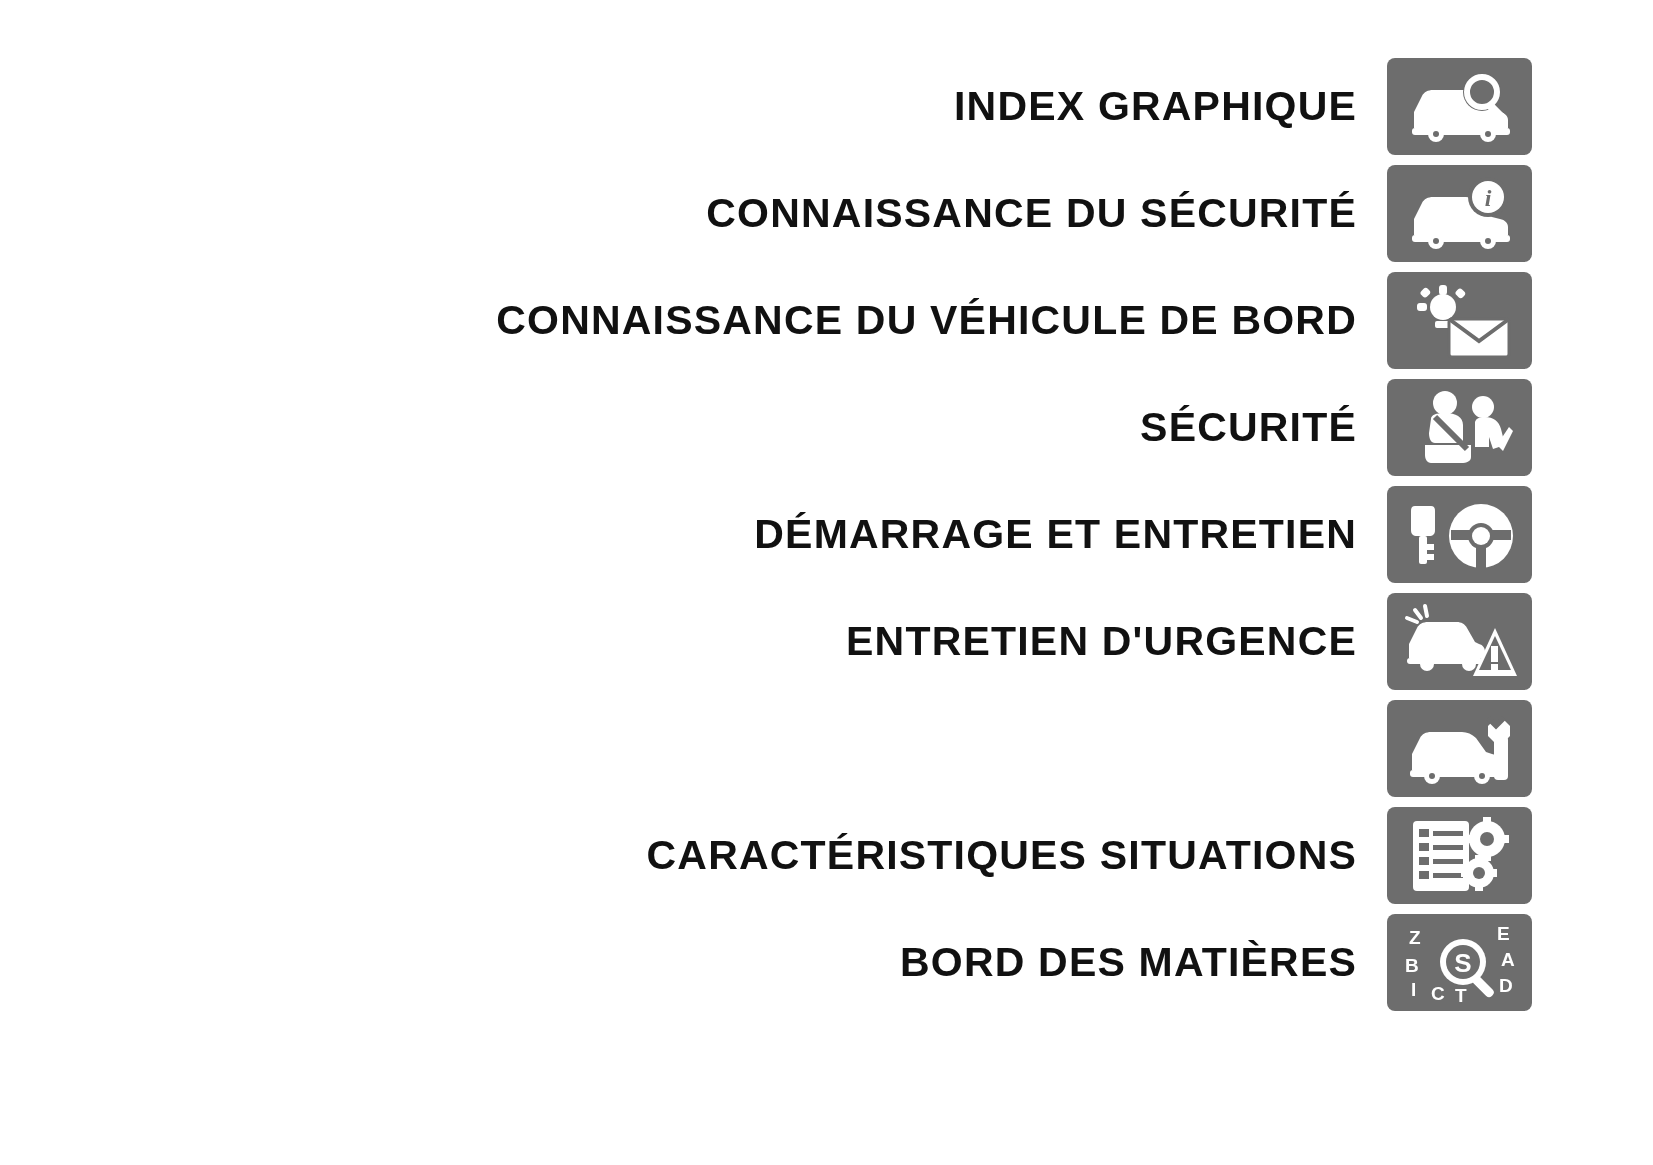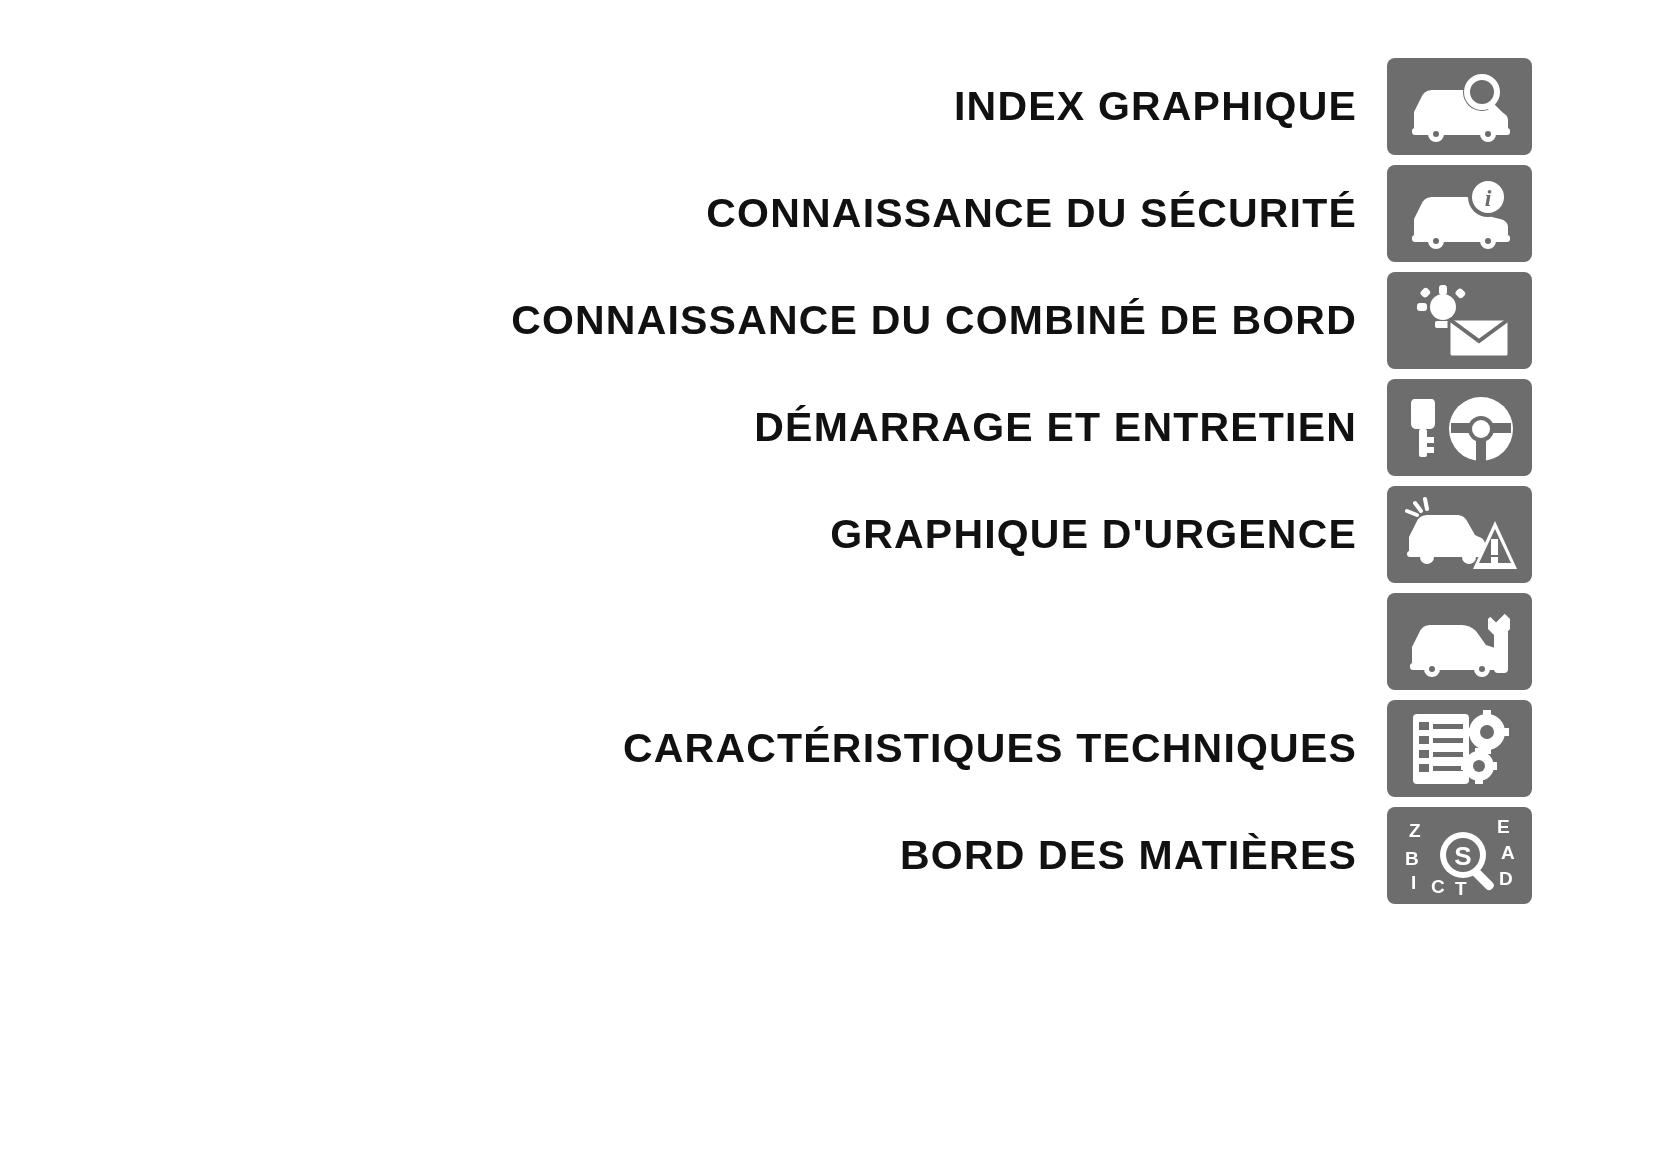--- a/index.html
+++ b/index.html
@@ -98,39 +98,55 @@
           <circle cx="88" cy="66" r="8" fill="#ffffff"></circle>
           <circle cx="88" cy="66" r="3" fill="#6d6d6d"></circle>
           <circle cx="88" cy="22" r="20" fill="#6d6d6d"></circle>
           <circle cx="88" cy="22" r="16" fill="#ffffff"></circle>
           <text x="88" y="31" text-anchor="middle" font-family="Liberation Serif, serif" font-style="italic" font-weight="bold" font-size="24" fill="#6d6d6d">i</text>
         </svg>
       </div>
     </div>
 
     <div class="index-row">
-      <div class="index-label">CONNAISSANCE DU COMBINÉ DE BORD</div>
+      <div class="index-label">CONNAISSANCE DU VÉHICULE DE BORD</div>
       <div class="index-tab">
         <svg width="110" height="80" viewBox="0 0 110 80">
           <g fill="#ffffff">
             <circle cx="38" cy="26" r="13"></circle>
             <rect x="34" y="4" width="8" height="10" rx="3"></rect>
             <rect x="12" y="22" width="10" height="8" rx="3"></rect>
             <rect x="16" y="8" width="9" height="8" rx="3" transform="rotate(-45 20 12)"></rect>
             <rect x="51" y="8" width="9" height="8" rx="3" transform="rotate(45 55 12)"></rect>
             <rect x="30" y="40" width="16" height="7" rx="2"></rect>
           </g>
           <g>
             <rect x="44" y="38" width="60" height="38" rx="3" fill="#ffffff" stroke="#6d6d6d" stroke-width="3"></rect>
             <path d="M44 38 L74 60 L104 38" fill="none" stroke="#6d6d6d" stroke-width="4"></path>
           </g>
         </svg>
       </div>
     </div>
 
+    <div class="index-row">
+      <div class="index-label">SÉCURITÉ</div>
+      <div class="index-tab">
+        <svg width="110" height="82" viewBox="0 0 110 82">
+          <g fill="#ffffff">
+            <circle cx="40" cy="16" r="12"></circle>
+            <path d="M26 32 C26 28 31 26 40 26 C51 26 58 30 58 38 L58 56 L30 56 C26 56 24 52 24 46 Z"></path>
+            <path d="M20 58 L66 58 L66 70 C66 74 62 76 56 76 L26 76 C22 76 20 72 20 68 Z"></path>
+            <path d="M30 30 L62 62" stroke="#6d6d6d" stroke-width="6" fill="none"></path>
+            <circle cx="78" cy="20" r="11"></circle>
+            <path d="M70 36 C70 32 74 30 80 30 C88 30 94 34 96 42 L100 58 L88 62 L84 50 L84 60 L70 60 Z"></path>
+            <path d="M92 58 L104 40 L108 44 L98 64 Z"></path>
+          </g>
+        </svg>
+      </div>
+    </div>
 
     <div class="index-row">
       <div class="index-label">DÉMARRAGE ET ENTRETIEN</div>
       <div class="index-tab">
         <svg width="118" height="78" viewBox="0 0 118 78">
           <g fill="#ffffff">
             <path d="M14 10 L30 10 C33 10 34 12 34 15 L34 34 C34 38 32 40 28 40 L16 40 C12 40 10 38 10 34 L10 15 C10 12 11 10 14 10 Z"></path>
             <rect x="18" y="40" width="8" height="28" rx="2"></rect>
             <rect x="26" y="48" width="7" height="6"></rect>
             <rect x="26" y="58" width="7" height="6"></rect>
@@ -141,21 +157,21 @@
             <path d="M50 34 L110 34 L110 44 L50 44 Z" fill="#6d6d6d"></path>
             <rect x="75" y="44" width="10" height="28" fill="#6d6d6d"></rect>
             <circle cx="80" cy="40" r="32" fill="none" stroke="#ffffff" stroke-width="0"></circle>
             <circle cx="80" cy="40" r="9" fill="#ffffff"></circle>
           </g>
         </svg>
       </div>
     </div>
 
     <div class="index-row">
-      <div class="index-label">GRAPHIQUE D'URGENCE</div>
+      <div class="index-label">ENTRETIEN D'URGENCE</div>
       <div class="index-tab">
         <svg width="122" height="80" viewBox="0 0 122 80">
           <g fill="#ffffff">
             <path d="M10 42 L18 26 C20 22 24 20 29 20 L58 20 C62 20 66 22 68 26 L76 40 L80 42 C84 43 86 46 86 50 L86 56 L10 56 Z"></path>
             <rect x="8" y="56" width="76" height="6" rx="3"></rect>
             <circle cx="28" cy="62" r="7"></circle>
             <circle cx="70" cy="62" r="7"></circle>
             <path d="M16 8 L22 16 M26 4 L28 14 M8 16 L18 20" stroke="#ffffff" stroke-width="4" fill="none" stroke-linecap="round"></path>
           </g>
           <g>
@@ -180,21 +196,21 @@
           <g fill="#ffffff">
             <path d="M98 8 L92 14 L92 24 L98 30 L108 30 L114 24 L114 14 L108 8 Z" transform="translate(-4,2)"></path>
             <rect x="94" y="26" width="14" height="44" rx="4"></rect>
             <path d="M88 8 L96 16 L104 8" fill="#6d6d6d" stroke="#6d6d6d" stroke-width="5"></path>
           </g>
         </svg>
       </div>
     </div>
 
     <div class="index-row">
-      <div class="index-label">CARACTÉRISTIQUES TECHNIQUES</div>
+      <div class="index-label">CARACTÉRISTIQUES SITUATIONS</div>
       <div class="index-tab">
         <svg width="110" height="82" viewBox="0 0 110 82">
           <g>
             <rect x="8" y="6" width="56" height="70" rx="4" fill="#ffffff"></rect>
             <g fill="#6d6d6d">
               <rect x="14" y="14" width="10" height="8"></rect>
               <rect x="28" y="16" width="30" height="5"></rect>
               <rect x="14" y="28" width="10" height="8"></rect>
               <rect x="28" y="30" width="30" height="5"></rect>
               <rect x="14" y="42" width="10" height="8"></rect>

